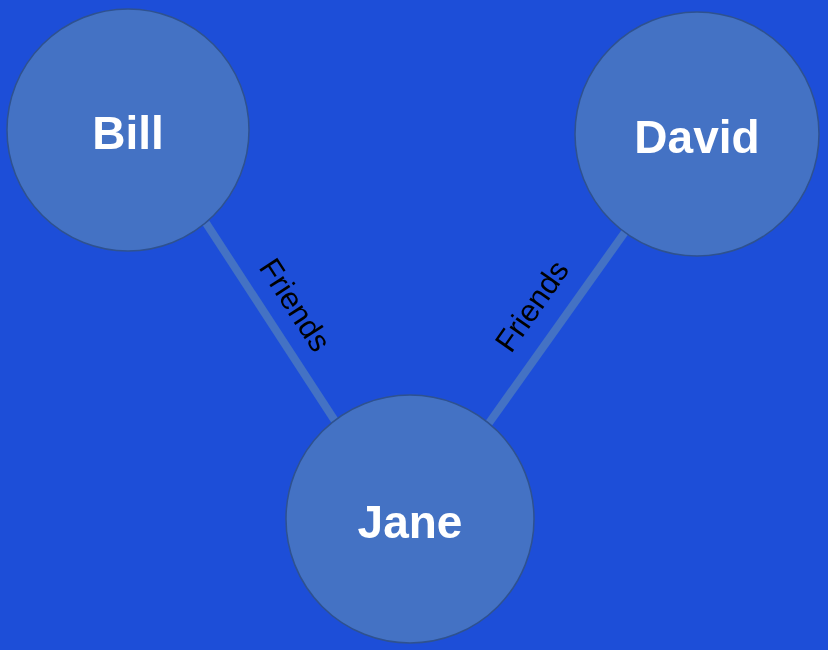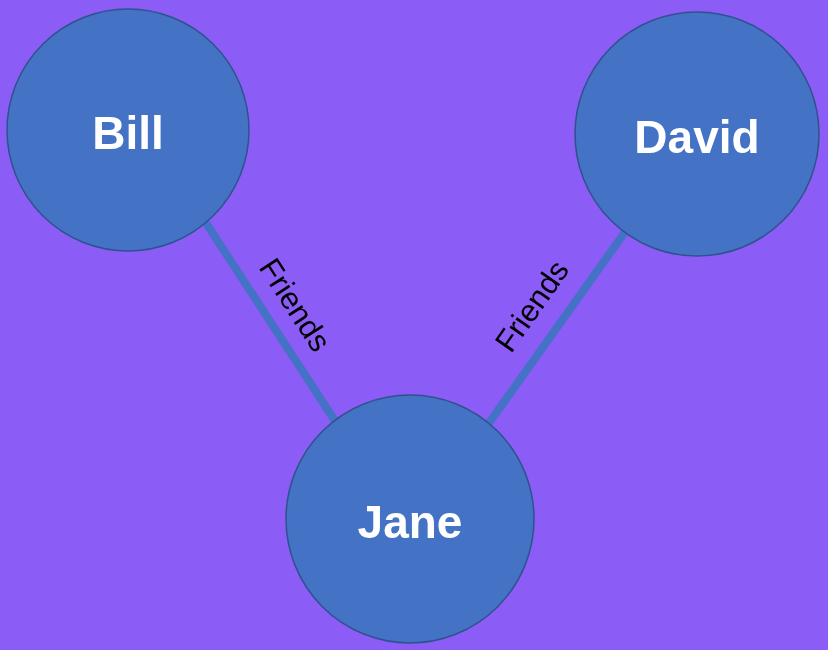--- a/index.html
+++ b/index.html
@@ -43,21 +43,21 @@
     dominant-baseline: central;
     text-anchor: middle;
   }
   .edge-line {
     stroke-linecap: butt;
   }
 </style>
 </head>
 <body>
 
-<div id="canvas" style="background: #8b5cf6;">
+<div id="canvas" style="background: #1d4ed8;">
   <svg id="graph-svg" viewBox="0 0 828 650" xmlns="http://www.w3.org/2000/svg">
 
     <g>
       <line class="edge-line" x1="206" y1="223" x2="337" y2="424" stroke="#4472C4" stroke-width="8"></line>
       <line class="edge-line" x1="625" y1="232" x2="489" y2="423" stroke="#4472C4" stroke-width="8"></line>
     </g>
 
     <g>
       <circle cx="128" cy="130" r="121" fill="#4472C4" stroke="#2F528F" stroke-width="1.5"></circle>
       <text class="node-label" x="128" y="133" fill="#FFFFFF">Bill</text>

